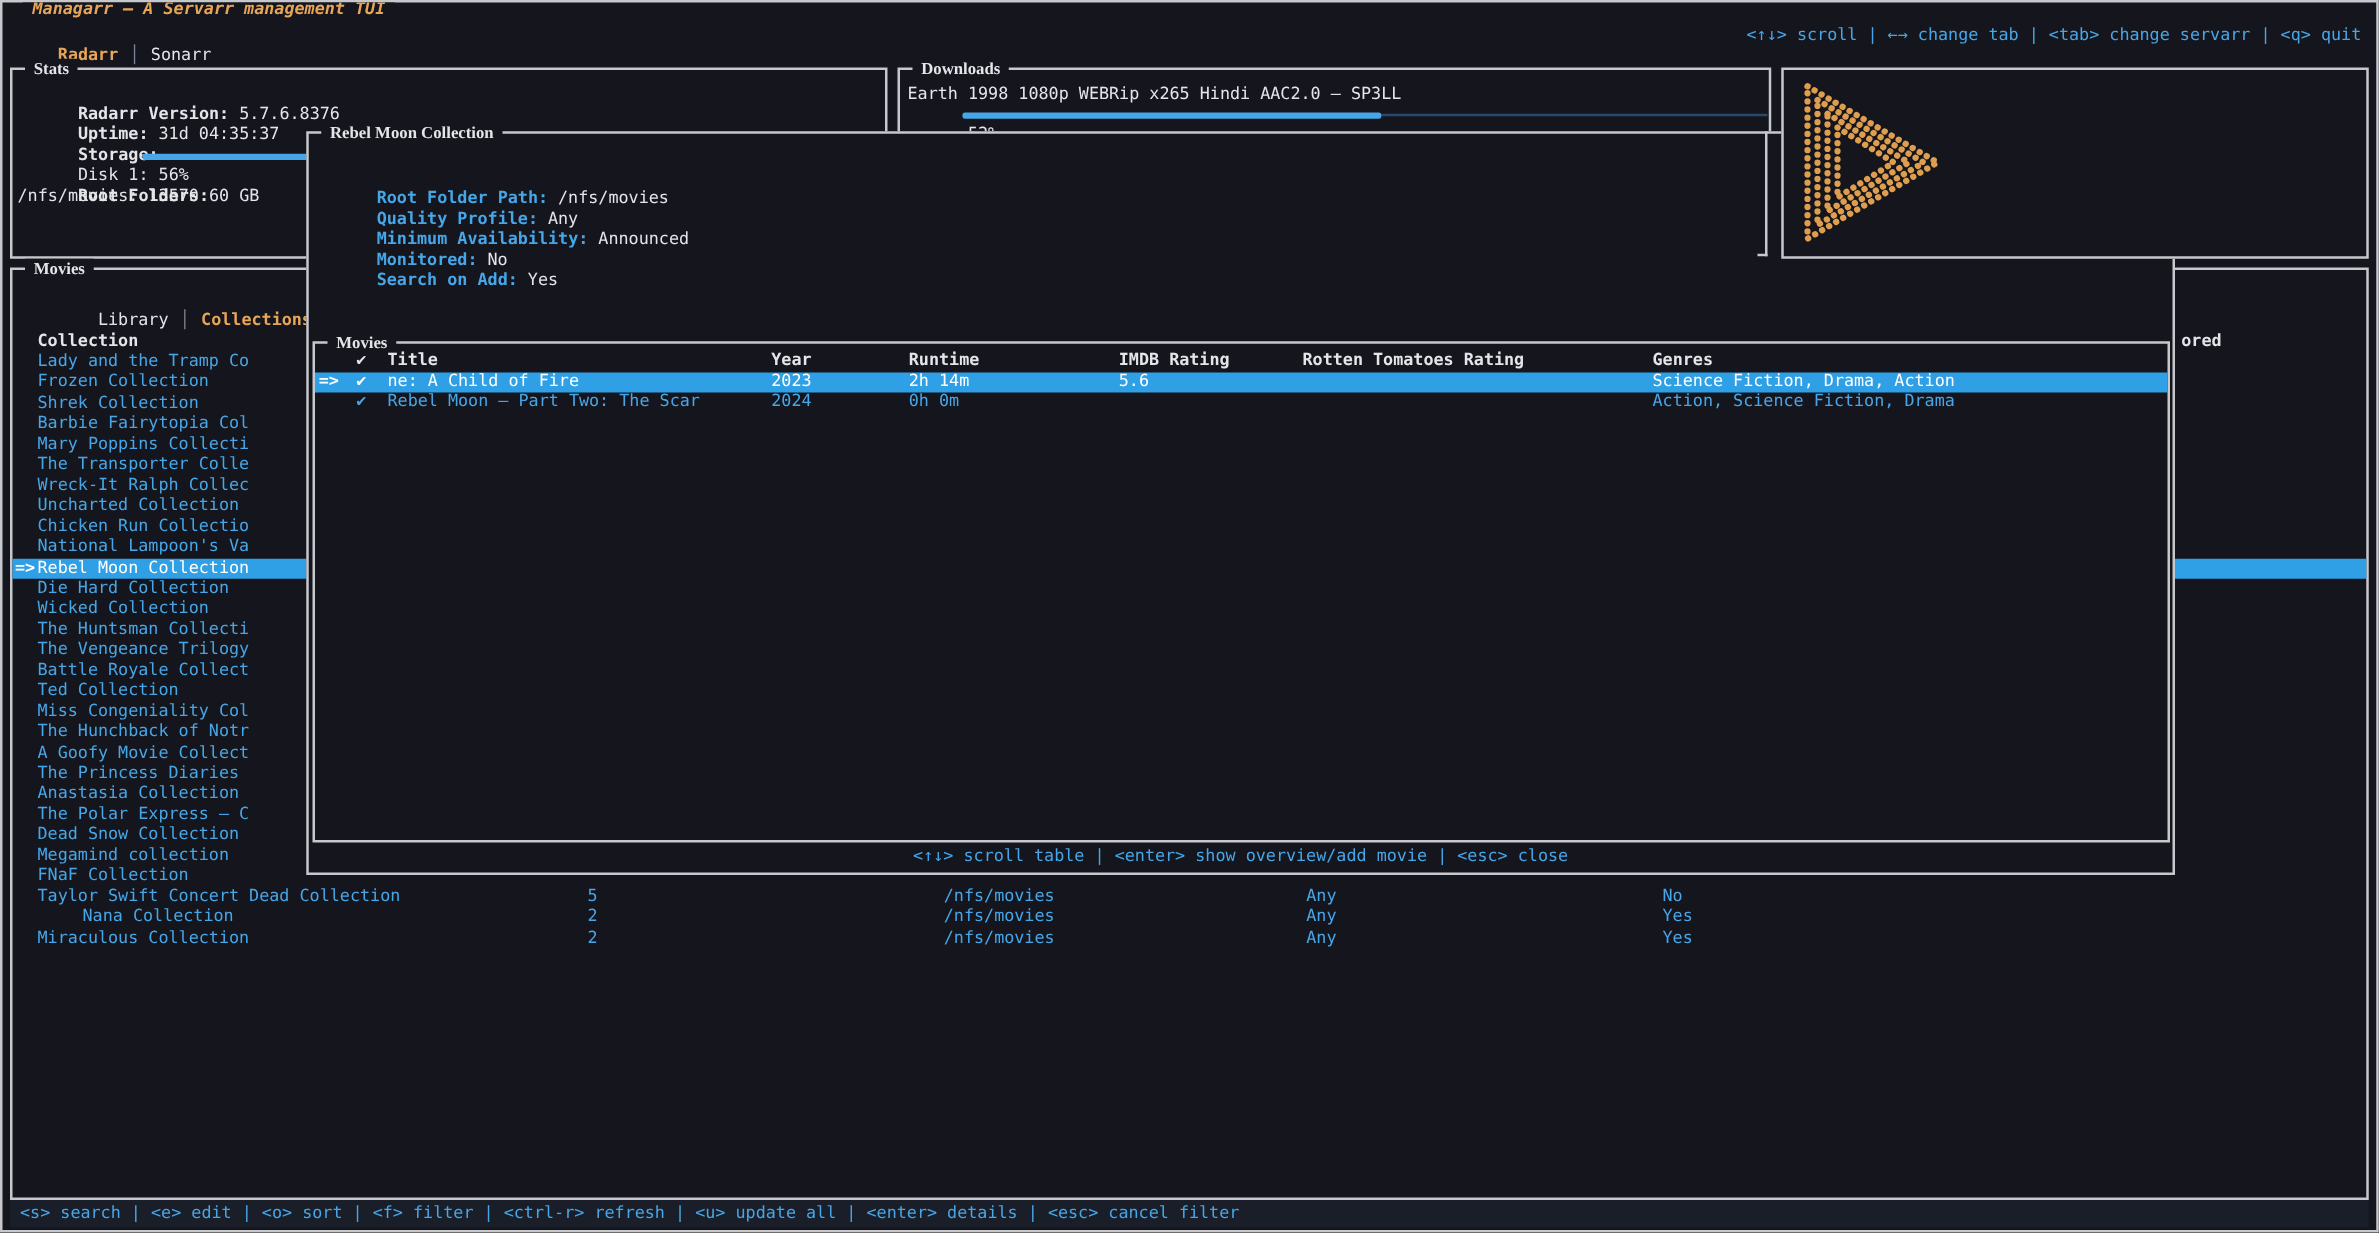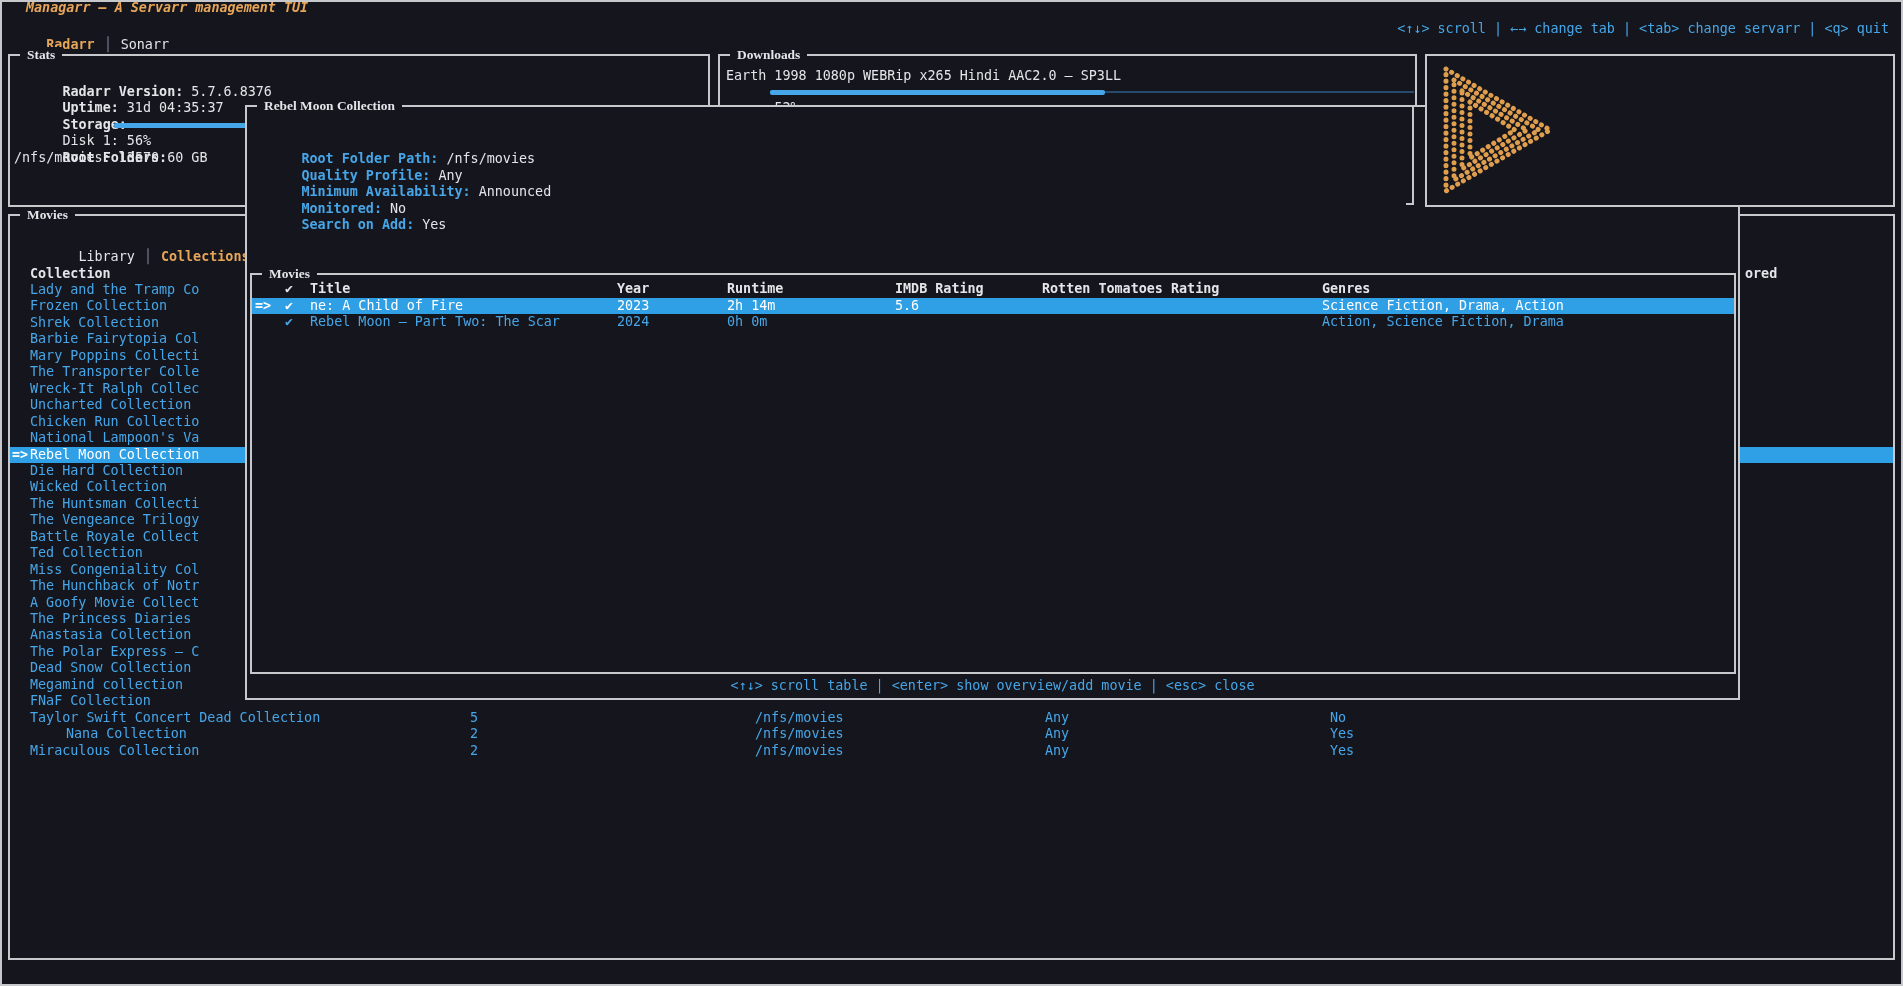--- a/index.html
+++ b/index.html
@@ -200,14 +200,15 @@
     <svg width="118" height="134" viewBox="0 0 118 134" style="position:absolute;left:12px;top:7px">
       <g fill="none" stroke="#de9e4e" stroke-linecap="round">
         <path d="M7 6 L111 67 L7 128 Z" stroke-width="5" stroke-dasharray="0.1 6.4"></path>
         <path d="M15 17 L100 67 L15 117 Z" stroke-width="5" stroke-dasharray="0.1 6.4"></path>
         <path d="M23 28 L88 67 L23 106 Z" stroke-width="5" stroke-dasharray="0.1 6.4"></path>
         <path d="M31 39 L76 67 L31 95 Z" stroke-width="5" stroke-dasharray="0.1 6.4"></path>
       </g>
     </svg>
   </div>
 
+  <div class="bottom-bar">&lt;s&gt; search | &lt;e&gt; edit | &lt;o&gt; sort | &lt;f&gt; filter | &lt;ctrl-r&gt; refresh | &lt;u&gt; update all | &lt;enter&gt; details | &lt;esc&gt; cancel filter</div>
 
 </div>
 
 </body></html>

